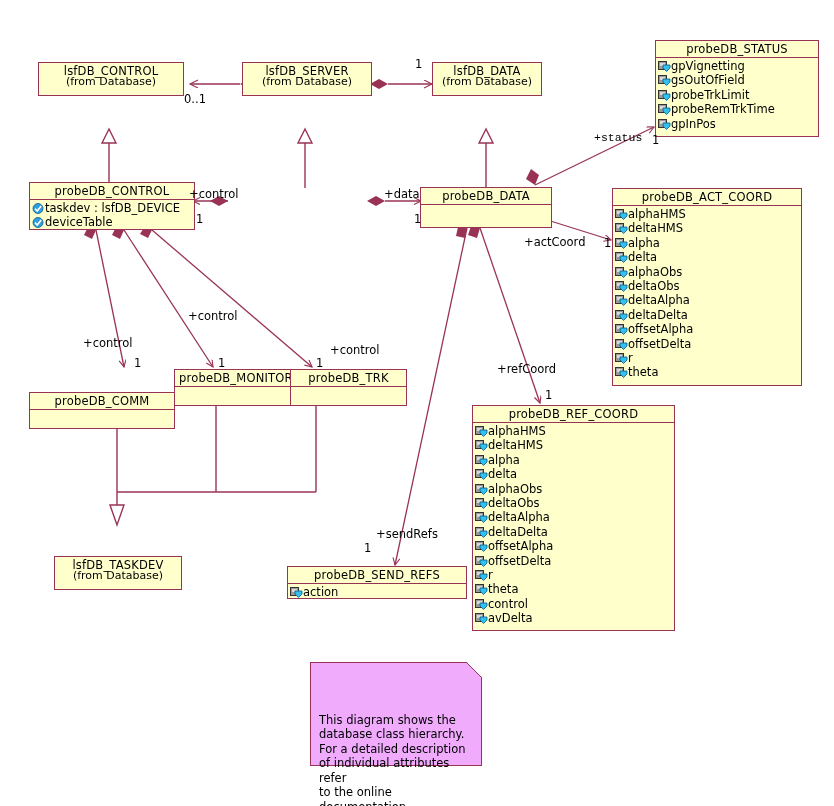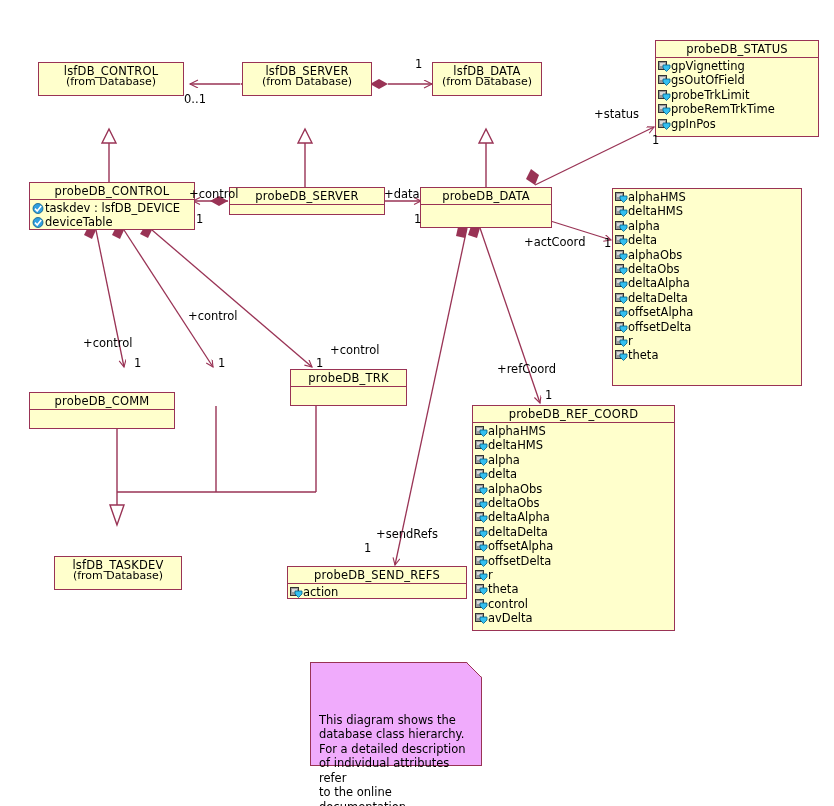--- a/index.html
+++ b/index.html
@@ -278,35 +278,32 @@
               <circle cx="6" cy="5.5" r="5" fill="#2f9fe0" stroke="#0a5a85" stroke-width="0.8"></circle>
               <path d="M3 5.6 L5.2 8 L9.2 2.9" fill="none" stroke="#ffffff" stroke-width="1.6"></path>
             </svg></span><span>taskdev : lsfDB_DEVICE</span></span>
       <span class="attr"><span class="ico"><svg width="13" height="11" viewBox="0 0 13 11">
               <circle cx="6" cy="5.5" r="5" fill="#2f9fe0" stroke="#0a5a85" stroke-width="0.8"></circle>
               <path d="M3 5.6 L5.2 8 L9.2 2.9" fill="none" stroke="#ffffff" stroke-width="1.6"></path>
             </svg></span><span>deviceTable</span></span>
     </div>
   </div>
 
-  <div class="cls" style="left:229px; top:187px; width:156px; height:28px;">
-    <div class="hdr" style="border-bottom:1px solid #993355;">
-      <span class="nm">probeDB_SERVER</span>
-    </div>
-    <div class="empty-sect noline" style="height:10px;"></div>
-  </div>
 
   <div class="cls" style="left:420px; top:187px; width:132px; height:41px;">
     <div class="hdr" style="border-bottom:1px solid #993355;">
       <span class="nm">probeDB_DATA</span>
     </div>
     <div class="empty-sect noline" style="height:22px;"></div>
   </div>
 
   <div class="cls sect" style="left:612px; top:188px; width:190px; height:198px;">
+    <div class="hdr">
+      <span class="nm">probeDB_ACT_COORD</span>
+    </div>
     <div class="attrs">
       <span class="attr"><span class="ico"><svg width="13" height="11" viewBox="0 0 13 11">
               <rect x="0.5" y="0.5" width="8" height="8" fill="#9a9a9a" stroke="#333"></rect>
               <rect x="2" y="2" width="5" height="3" fill="#d9d9d9"></rect>
               <path d="M5 4 L12 4 L12 7 L8.5 10.5 L5 7 Z" fill="#33c0f0" stroke="#005f88" stroke-width="0.8"></path>
             </svg></span><span>alphaHMS</span></span>
       <span class="attr"><span class="ico"><svg width="13" height="11" viewBox="0 0 13 11">
               <rect x="0.5" y="0.5" width="8" height="8" fill="#9a9a9a" stroke="#333"></rect>
               <rect x="2" y="2" width="5" height="3" fill="#d9d9d9"></rect>
               <path d="M5 4 L12 4 L12 7 L8.5 10.5 L5 7 Z" fill="#33c0f0" stroke="#005f88" stroke-width="0.8"></path>
@@ -442,20 +439,26 @@
     </div>
   </div>
 
   <div class="cls" style="left:29px; top:369px; width:146px; height:37px;margin-top:23px;">
     <div class="hdr" style="border-bottom:1px solid #993355;">
       <span class="nm">probeDB_COMM</span>
     </div>
     <div class="empty-sect noline" style="height:18px;"></div>
   </div>
 
+  <div class="cls" style="left:174px; top:369px; width:117px; height:37px;">
+    <div class="hdr" style="border-bottom:1px solid #993355;">
+      <span class="nm">probeDB_MONITOR</span>
+    </div>
+    <div class="empty-sect noline" style="height:18px;"></div>
+  </div>
 
   <div class="cls" style="left:290px; top:369px; width:117px; height:37px;">
     <div class="hdr" style="border-bottom:1px solid #993355;">
       <span class="nm">probeDB_TRK</span>
     </div>
     <div class="empty-sect noline" style="height:18px;"></div>
   </div>
 
   <div class="cls" style="left:54px; top:526px; width:128px; height:34px;margin-top:30px;">
     <div class="hdr">
@@ -472,21 +475,21 @@
       <span class="attr"><span class="ico"><svg width="13" height="11" viewBox="0 0 13 11">
               <rect x="0.5" y="0.5" width="8" height="8" fill="#9a9a9a" stroke="#333"></rect>
               <rect x="2" y="2" width="5" height="3" fill="#d9d9d9"></rect>
               <path d="M5 4 L12 4 L12 7 L8.5 10.5 L5 7 Z" fill="#33c0f0" stroke="#005f88" stroke-width="0.8"></path>
             </svg></span><span>action</span></span>
     </div>
   </div>
 
   <div class="lbl" style="left:189px; top:188px;">+control</div>
   <div class="lbl" style="left:384px; top:188px;">+data</div>
-  <div class="lbl" style="left:594px; top:108px;">+status</div>
+  <div class="lbl" style="left:594px; top:132px;font-family:Liberation Mono, monospace;">+status</div>
   <div class="lbl" style="left:524px; top:236px;">+actCoord</div>
   <div class="lbl" style="left:497px; top:363px;">+refCoord</div>
   <div class="lbl" style="left:376px; top:528px;">+sendRefs</div>
   <div class="lbl" style="left:83px; top:337px;">+control</div>
   <div class="lbl" style="left:188px; top:310px;">+control</div>
   <div class="lbl" style="left:330px; top:344px;">+control</div>
 
   <div class="mult" style="left:184px; top:93px;">0..1</div>
   <div class="mult" style="left:415px; top:58px;">1</div>
   <div class="mult" style="left:196px; top:213px;">1</div>

